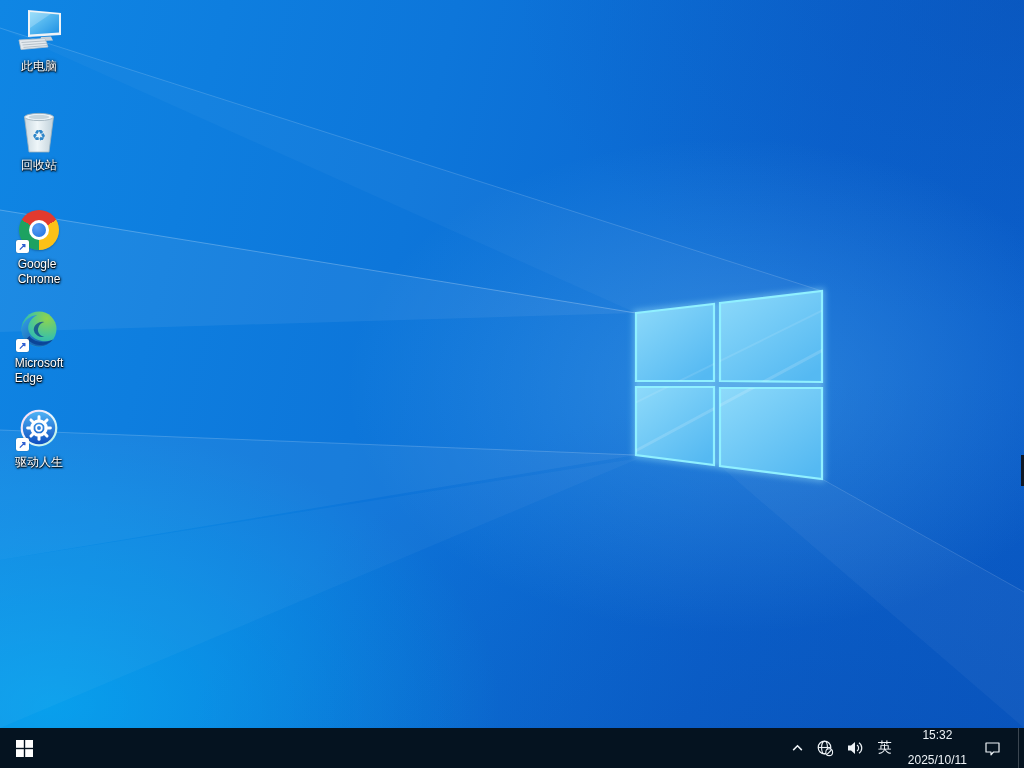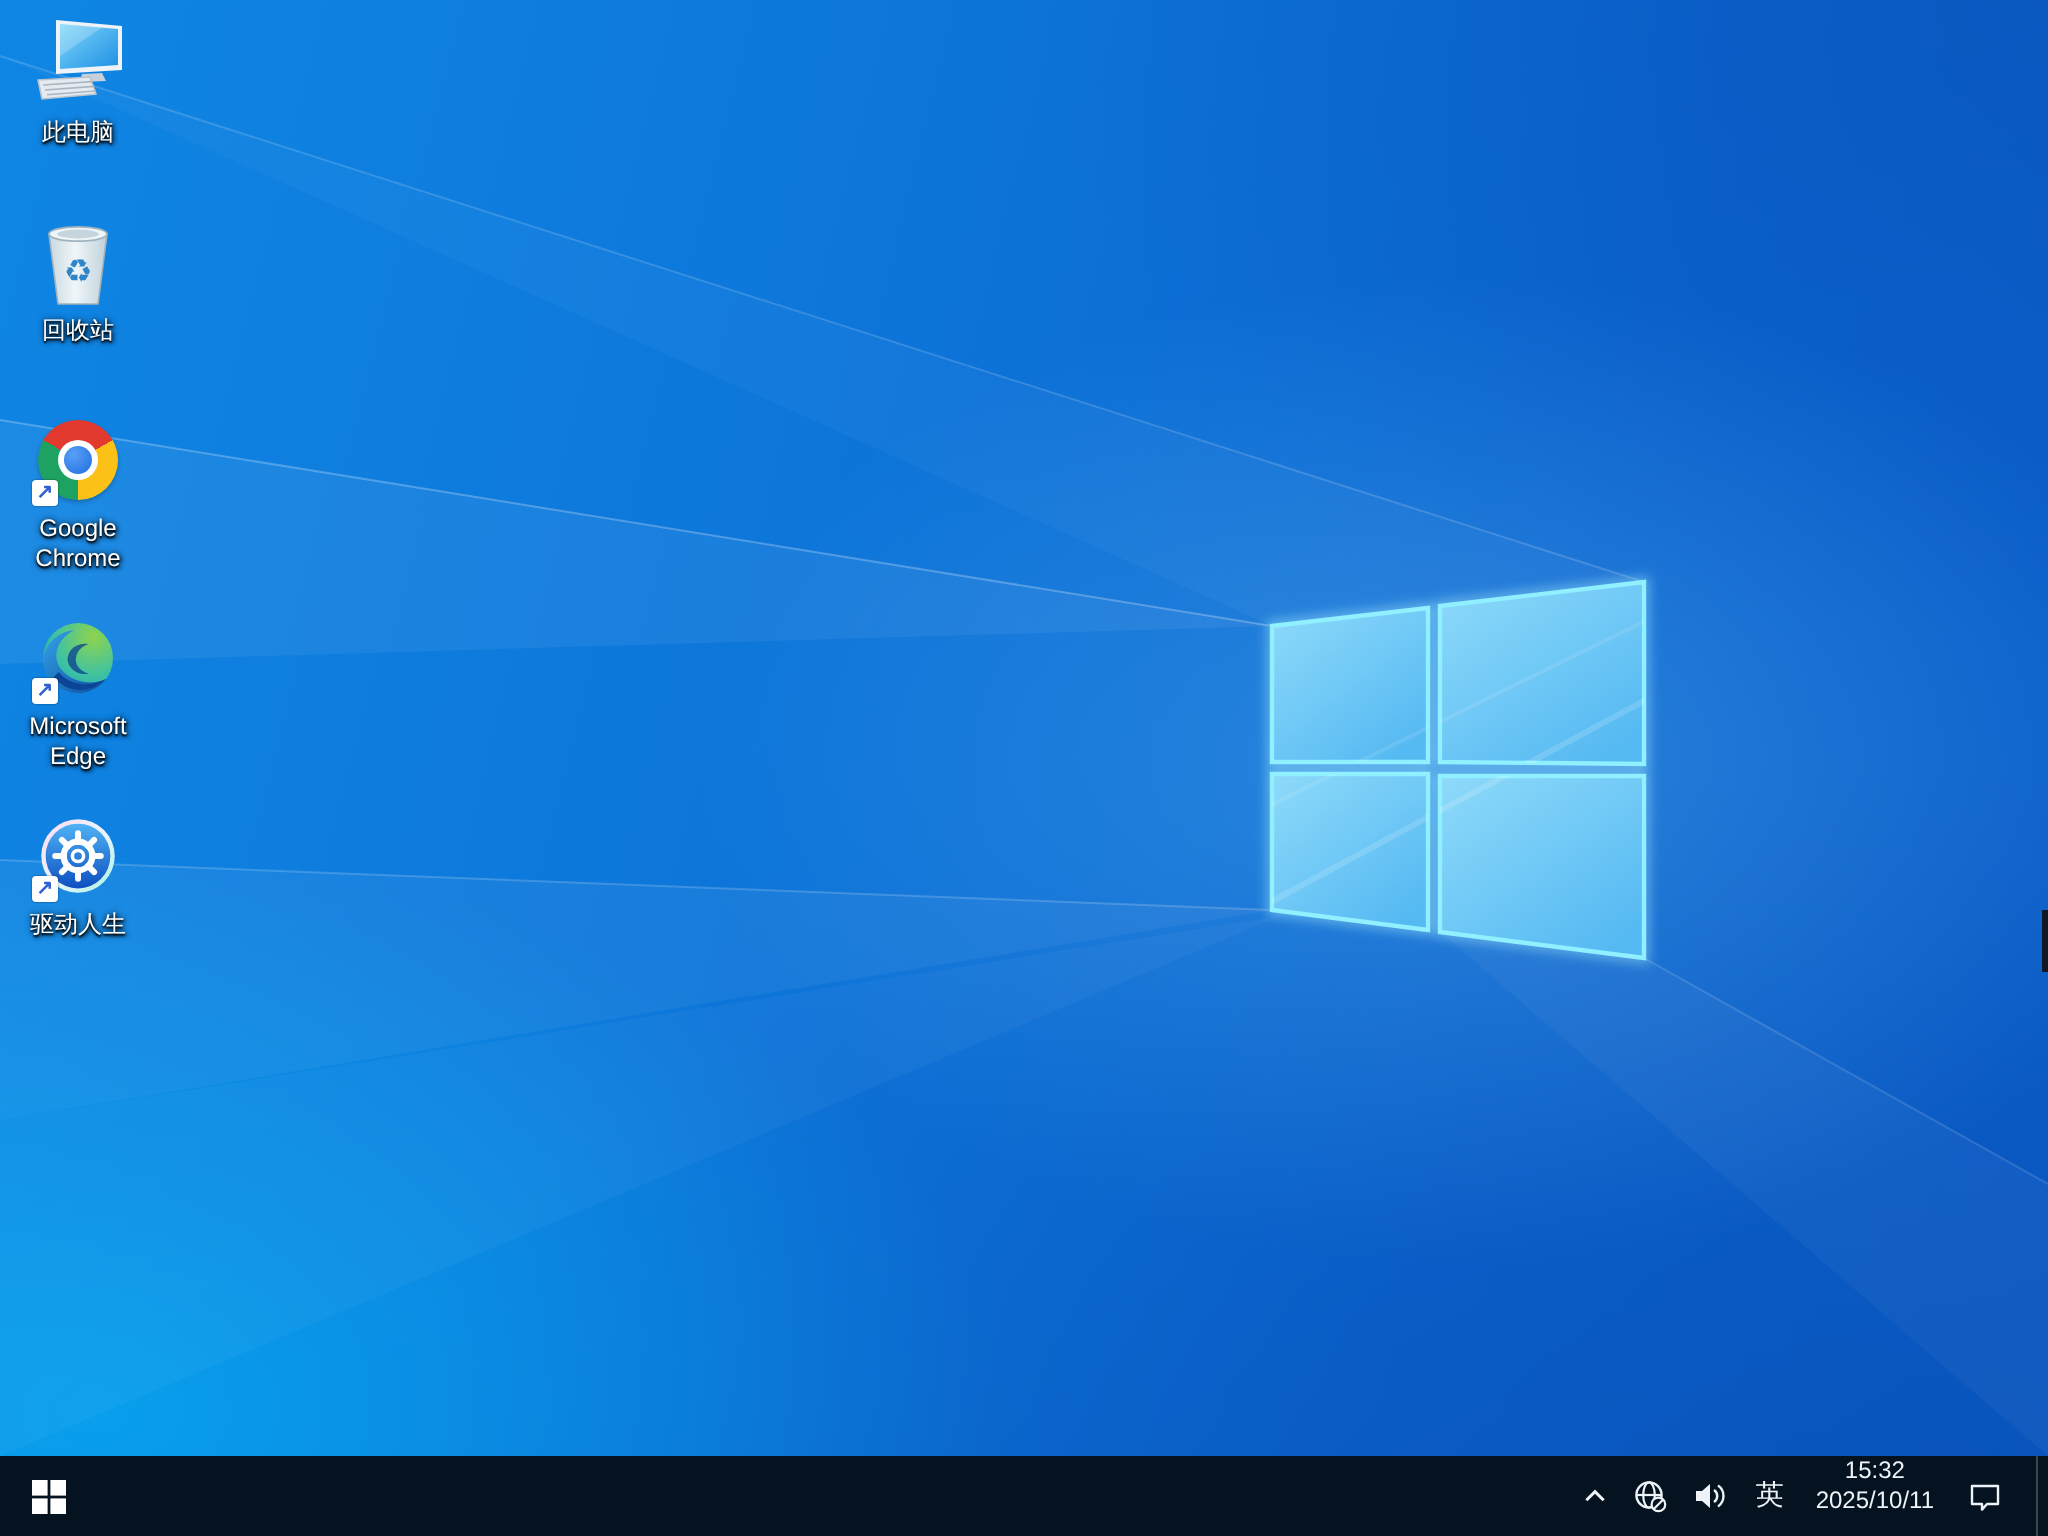--- a/index.html
+++ b/index.html
@@ -23,21 +23,21 @@
   .icon-grid{
     position:absolute;left:0;top:8px;width:78px;
     display:flex;flex-direction:column;gap:11px;
   }
   .icon-cell{
     min-height:88px;display:flex;flex-direction:column;align-items:center;
     cursor:default;
   }
   .icon-art{width:48px;height:48px;position:relative;display:flex;align-items:center;justify-content:center;}
   .icon-label{
-    margin-top:3px;font-size:12px;line-height:15px;text-align:center;color:#fff;
+    margin-top:3px;font-size:12px;line-height:15px;text-align:left;color:#fff;
     white-space:pre-line;max-width:78px;
     text-shadow:0 1px 1px #000, 0 0 3px rgba(0,0,0,.85), 1px 1px 2px rgba(0,0,0,.8);
   }
   .chrome-ball{
     width:40px;height:40px;border-radius:50%;position:relative;
     background:conic-gradient(from 60deg, #fcc117 0 120deg, #1da261 120deg 240deg, #e23a2e 240deg 360deg);
     box-shadow:0 1px 2px rgba(0,0,0,.25);
   }
   .chrome-ball::before{
     content:"";position:absolute;left:50%;top:50%;width:20px;height:20px;margin:-10px 0 0 -10px;
@@ -67,21 +67,21 @@
     background:transparent;border:0;padding:0;cursor:pointer;
   }
   .tray{margin-left:auto;display:flex;align-items:center;height:100%;}
   .tray-btn{
     height:100%;display:flex;align-items:center;justify-content:center;
     padding:0 6px;cursor:pointer;
   }
   .ime{font-size:14px;padding:0 8px;letter-spacing:0;}
   .clock{
     padding:0 8px;text-align:center;font-size:12px;line-height:15px;cursor:pointer;
-    display:flex;flex-direction:column;justify-content:flex-start;height:100%;
+    display:flex;flex-direction:column;justify-content:space-between;height:100%;
   }
   .action-center{padding:0 9px;}
   .show-desktop{
     width:5px;height:100%;margin-left:8px;border-left:1px solid rgba(255,255,255,.22);
     cursor:pointer;
   }
   svg{display:block;}
 </style>
 </head>
 <body>

